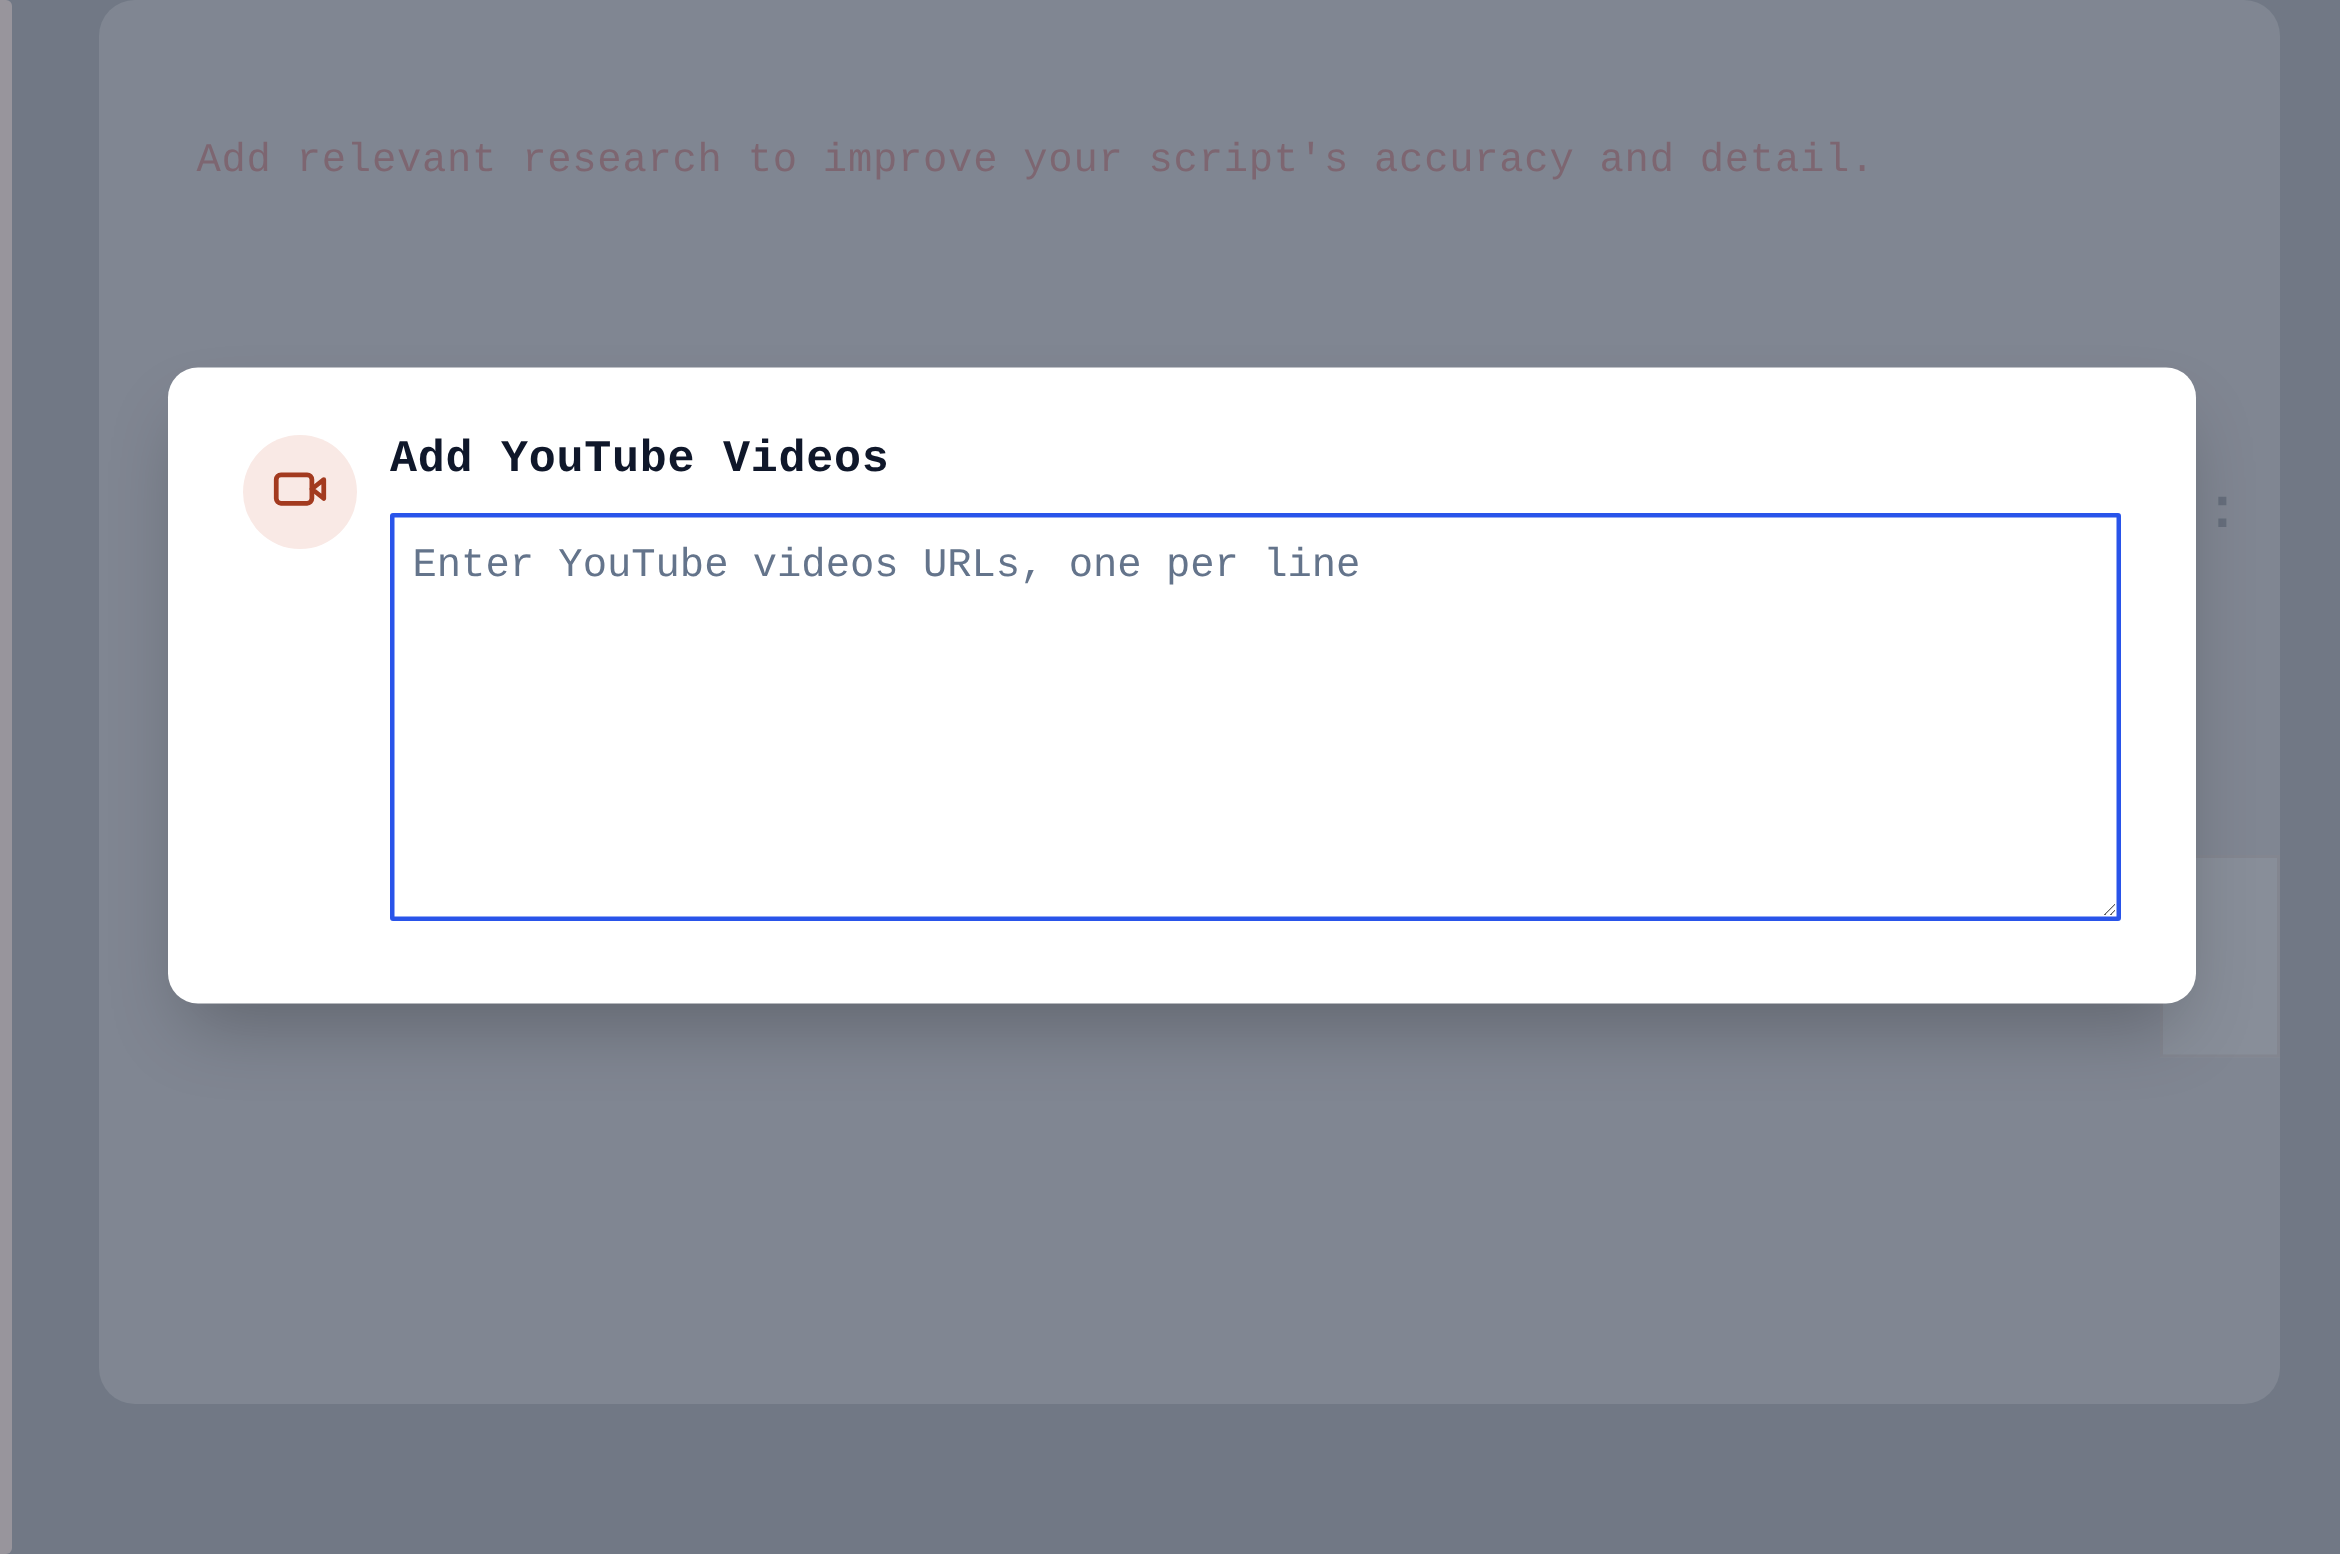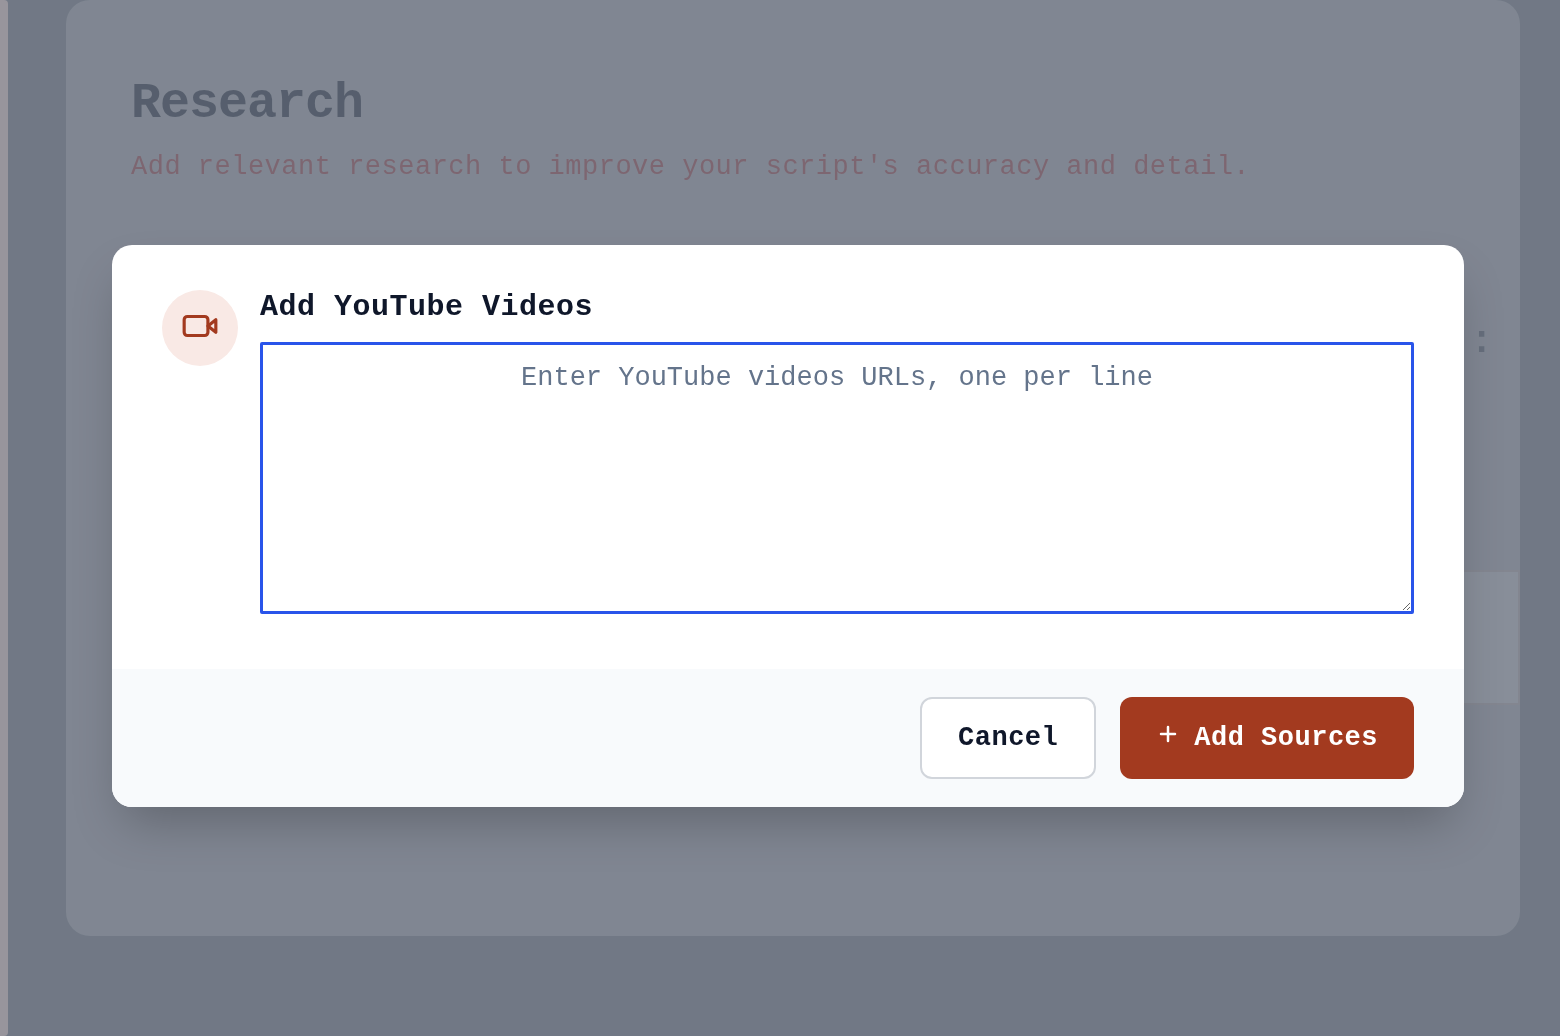--- a/index.html
+++ b/index.html
@@ -93,21 +93,20 @@
       width: 100%;
       height: 272px;
       border: 3px solid #2954ea;
       border-radius: 2px;
       padding: 18px 12px;
       font-family: 'Courier New', Courier, monospace;
       font-size: 27px;
       color: #3b82f6;
       outline: none;
       resize: both;
-      text-align: center;
     }
     .url-textarea::placeholder {
       color: #64748b;
     }
     .modal-footer {
       background-color: #f8fafc;
       padding: 28px 50px;
       display: flex;
       justify-content: flex-end;
       gap: 24px;
@@ -154,21 +153,20 @@
       opacity: 0.35;
       letter-spacing: 3px;
     }
   </style>
 </head>
 <body>
 
 <div class="left-border"></div>
 
 <div class="background-panel">
-  <h1 class="page-title">Research</h1>
   <p class="page-subtitle">Add relevant research to improve your script's accuracy and detail.</p>
 </div>
 
 <div class="behind-dots">:</div>
 <div class="behind-table"></div>
 
 <div class="overlay"></div>
 
 <div class="modal">
   <div class="modal-body">
@@ -178,25 +176,13 @@
           <path d="M22 8 L17 12 L22 16 Z" fill="none"></path>
           <rect x="2" y="6" width="15" height="12" rx="2" ry="2" fill="none"></rect>
         </svg>
       </span>
     </div>
     <div class="modal-main">
       <h2 class="modal-title">Add YouTube Videos</h2>
       <textarea class="url-textarea" placeholder="Enter YouTube videos URLs, one per line" style=""></textarea>
     </div>
   </div>
-  <div class="modal-footer">
-    <button class="btn btn-cancel">Cancel</button>
-    <button class="btn btn-primary">
-      <span>
-        <svg width="24" height="24" viewBox="0 0 24 24" fill="none" stroke="#ffffff" stroke-width="2.5" stroke-linecap="round">
-          <line x1="12" y1="5" x2="12" y2="19"></line>
-          <line x1="5" y1="12" x2="19" y2="12"></line>
-        </svg>
-      </span>
-      <span>Add Sources</span>
-    </button>
-  </div>
 </div>
 
 </body></html>

